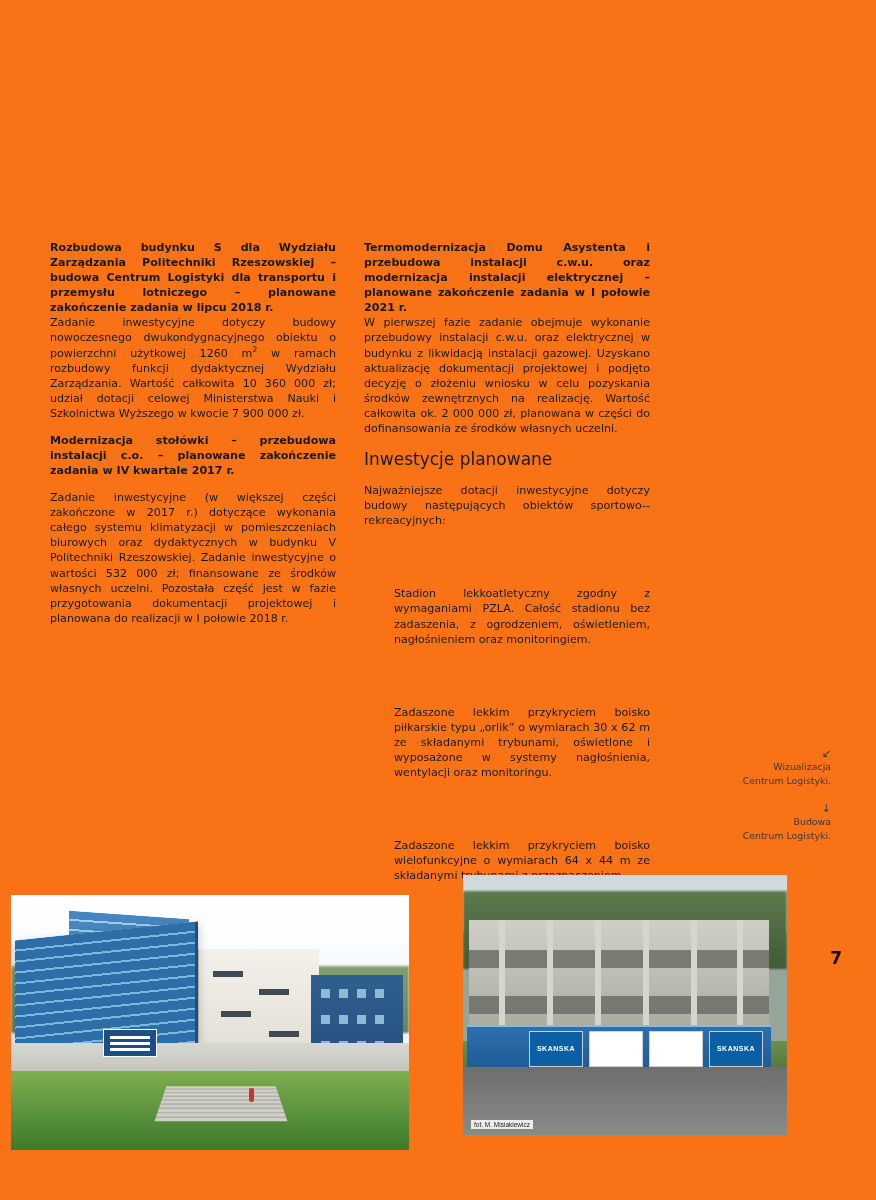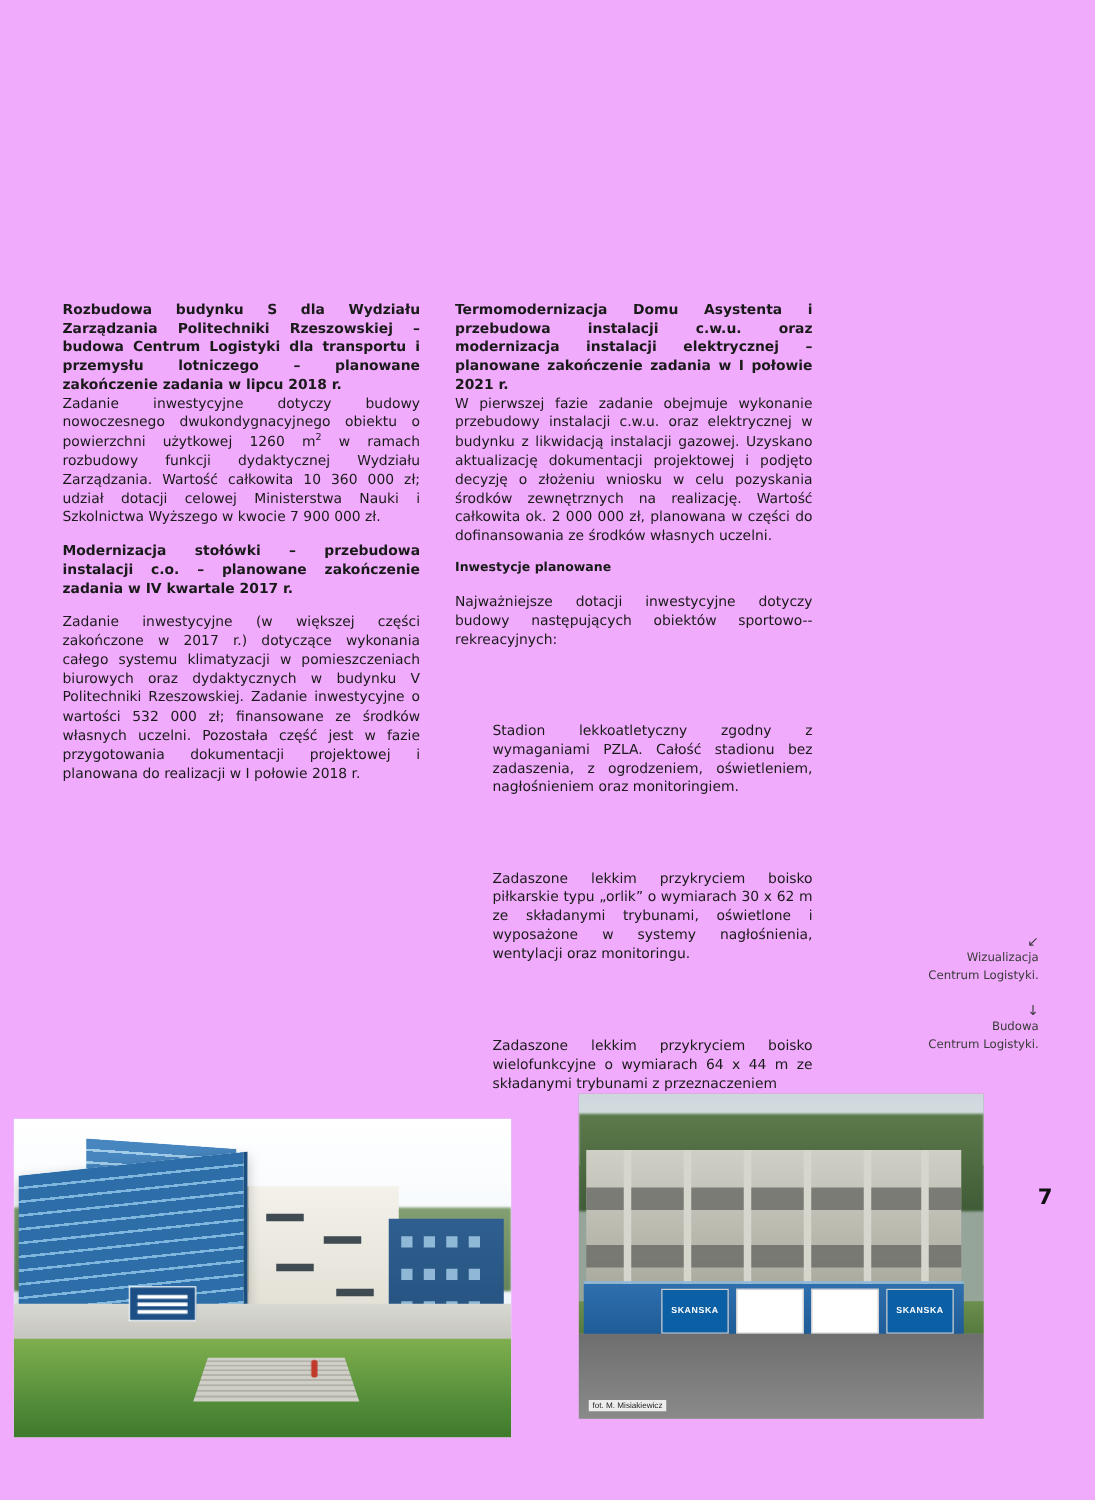--- a/index.html
+++ b/index.html
@@ -11,21 +11,21 @@
     width: 876px;
     height: 1200px;
     position: relative;
     font-family: "DejaVu Sans", sans-serif;
     color: #1a1a1a;
     overflow: hidden;
   }
   .page {
     position: absolute;
     inset: 0;
-    background: #f0abfc;
+    background: #f97316;
   }
 
   
   .columns {
     position: absolute;
     left: 50px;
     top: 240px;
     width: 600px;
     display: flex;
     gap: 28px;
@@ -51,22 +51,22 @@
     height: 12px;
   }
   .indent-block {
     padding-left: 30px;
   }
   .indent-block p {
     text-align: justify;
     margin-top: 46px;
   }
   .subhead {
-    font-weight: bold;
-    font-size: 10px;
+    font-weight: normal;
+    font-size: 17px;
     line-height: 1.36;
   }
   sup {
     font-size: 7.6px;
     vertical-align: super;
     line-height: 0;
   }
 
   
   .captions {

